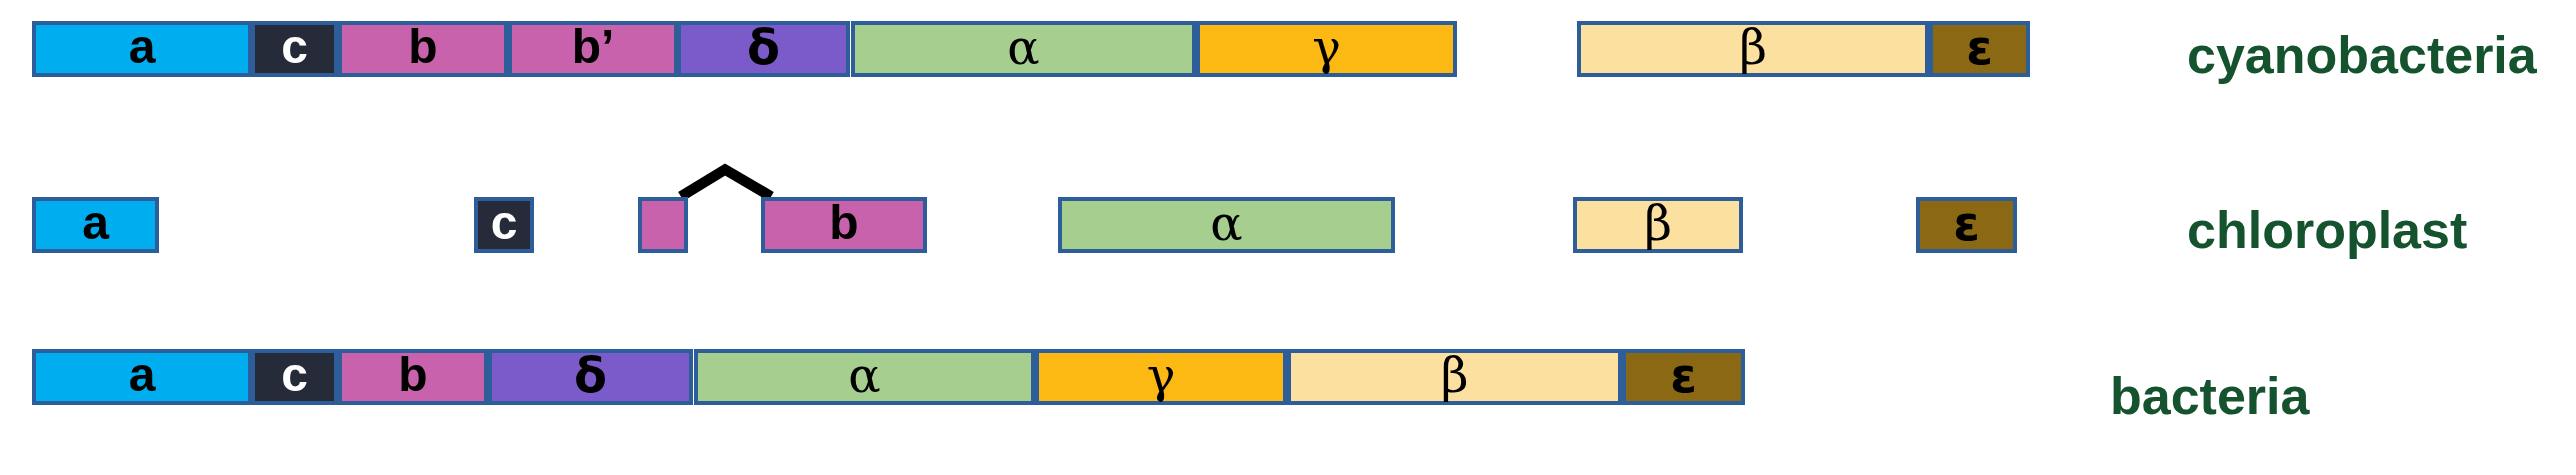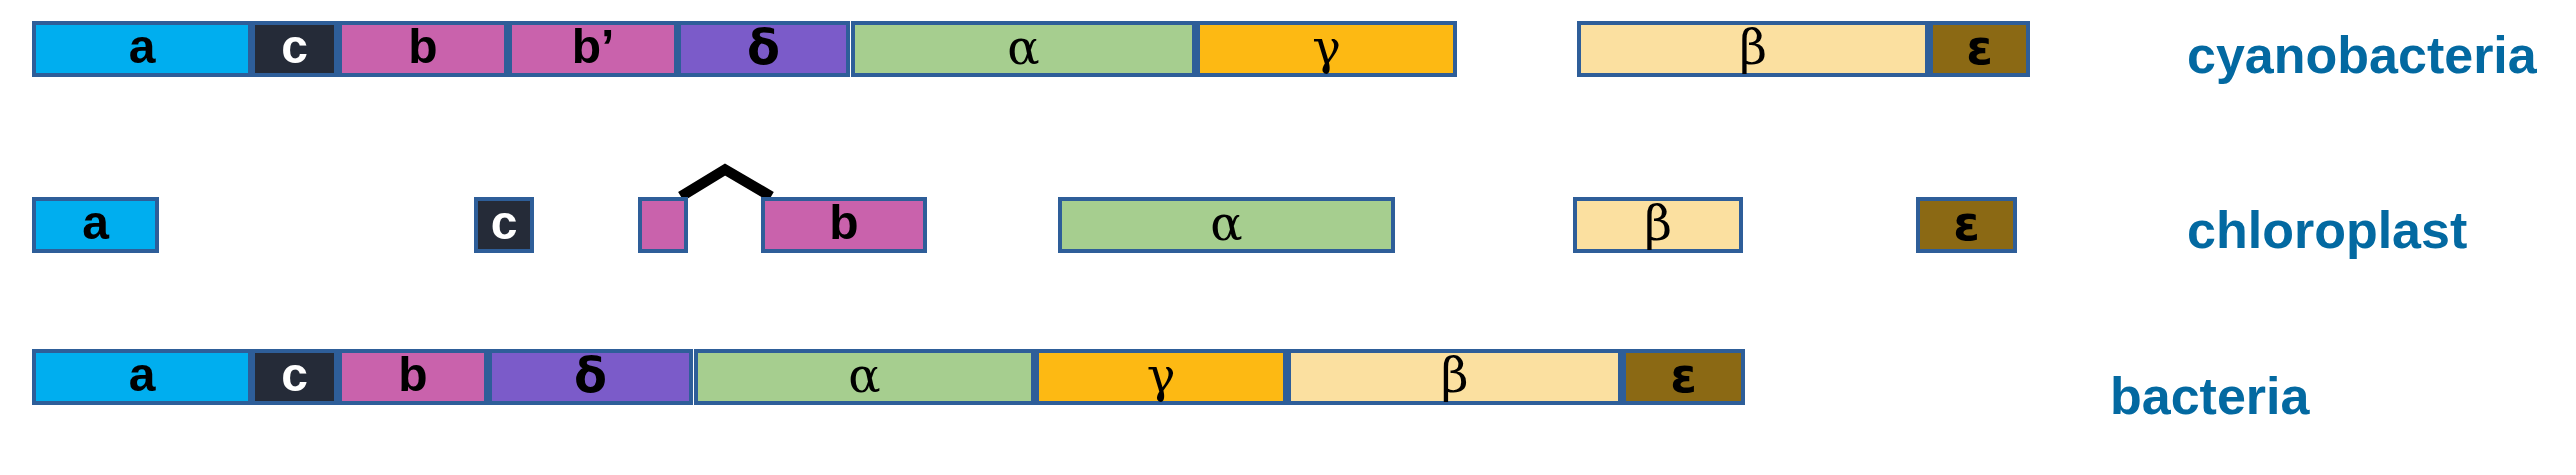--- a/index.html
+++ b/index.html
@@ -53,21 +53,21 @@
   .greek-serif {
     font-family: "DejaVu Serif", serif;
     font-size: 48px;
     font-weight: normal;
   }
   .organism-label {
     position: absolute;
     font-family: "Liberation Sans", sans-serif;
     font-weight: bold;
     font-size: 52px;
-    color: #0369a1;
+    color: #14532d;
     white-space: nowrap;
     line-height: 1;
   }
   .intron-marker {
     position: absolute;
     pointer-events: none;
   }
   .intron-marker svg {
     display: block;
     overflow: visible;

